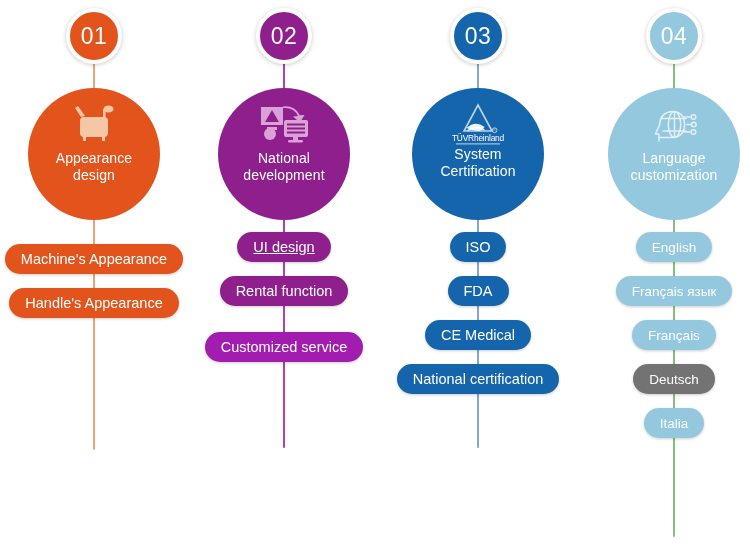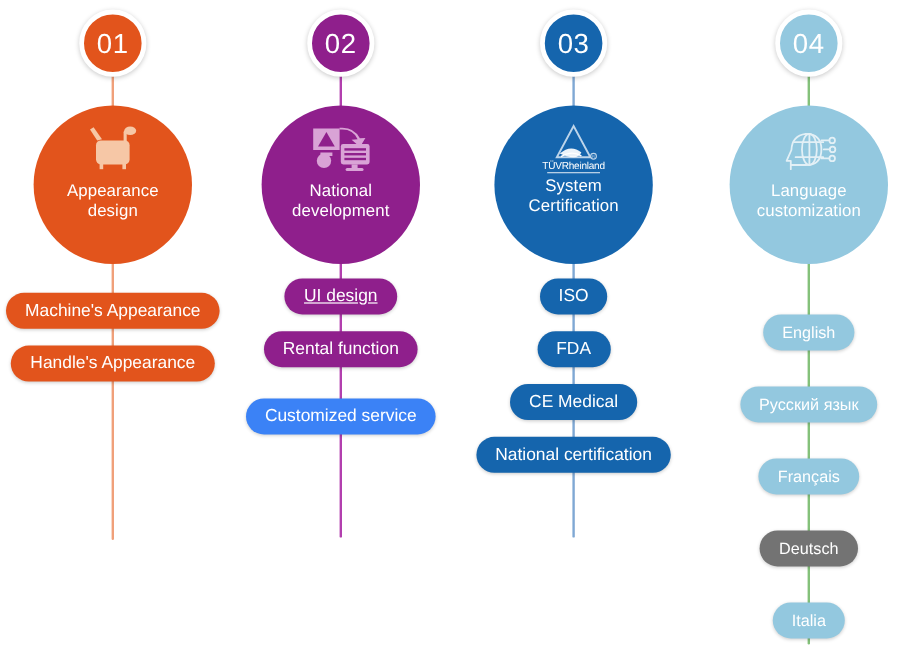--- a/index.html
+++ b/index.html
@@ -121,21 +121,21 @@
     align-items: center;
     justify-content: center;
     color: #ffffff;
     font-size: 14.5px;
     white-space: nowrap;
     padding: 0 16px;
     width: max-content;
     box-shadow: 0 1px 3px rgba(0,0,0,0.20);
     box-sizing: border-box;
   }
-  .pill.lang { font-size: 13.5px; margin-top: 30px; }
+  .pill.lang { font-size: 13.5px; }
 </style>
 </head>
 <body style="background: rgb(255, 255, 255);">
 
 <div id="board">
 
   <div class="column col-1">
     <div class="connector" style="background: rgb(240, 160, 122); height: 398px;"></div>
     <div class="badge" style="background: rgb(226, 84, 28); border-color: rgb(255, 255, 255);">
       <span>01</span>
@@ -197,21 +197,21 @@
       <div class="disc-title">National
 development</div>
     </div>
     <div class="pills" style="top: 232px;">
       <div class="pill" style="background: rgb(143, 31, 140); text-decoration: underline;">
         <span>UI design</span>
       </div>
       <div class="pill" style="background: rgb(143, 31, 140);">
         <span>Rental function</span>
       </div>
-      <div class="pill" style="background: #3b82f6; margin-top: 26px;">
+      <div class="pill" style="background: #a21caf; margin-top: 26px;">
         <span>Customized service</span>
       </div>
     </div>
   </div>
 
   <div class="column col-3">
     <div class="connector" style="background: rgb(127, 168, 212); height: 396px;"></div>
     <div class="badge" style="background: rgb(21, 101, 173); border-color: rgb(255, 255, 255);">
       <span>03</span>
     </div>
@@ -273,21 +273,21 @@
         </svg>
       </div>
       <div class="disc-title">Language
 customization</div>
     </div>
     <div class="pills" style="top: 232px;">
       <div class="pill lang" style="background: rgb(147, 200, 223);">
         <span>English</span>
       </div>
       <div class="pill lang" style="background: rgb(147, 200, 223);">
-        <span>Русский язык</span>
+        <span>Français язык</span>
       </div>
       <div class="pill lang" style="background: rgb(147, 200, 223);">
         <span>Français</span>
       </div>
       <div class="pill lang" style="background: #737373;">
         <span>Deutsch</span>
       </div>
       <div class="pill lang" style="background: rgb(147, 200, 223);">
         <span>Italia</span>
       </div>

